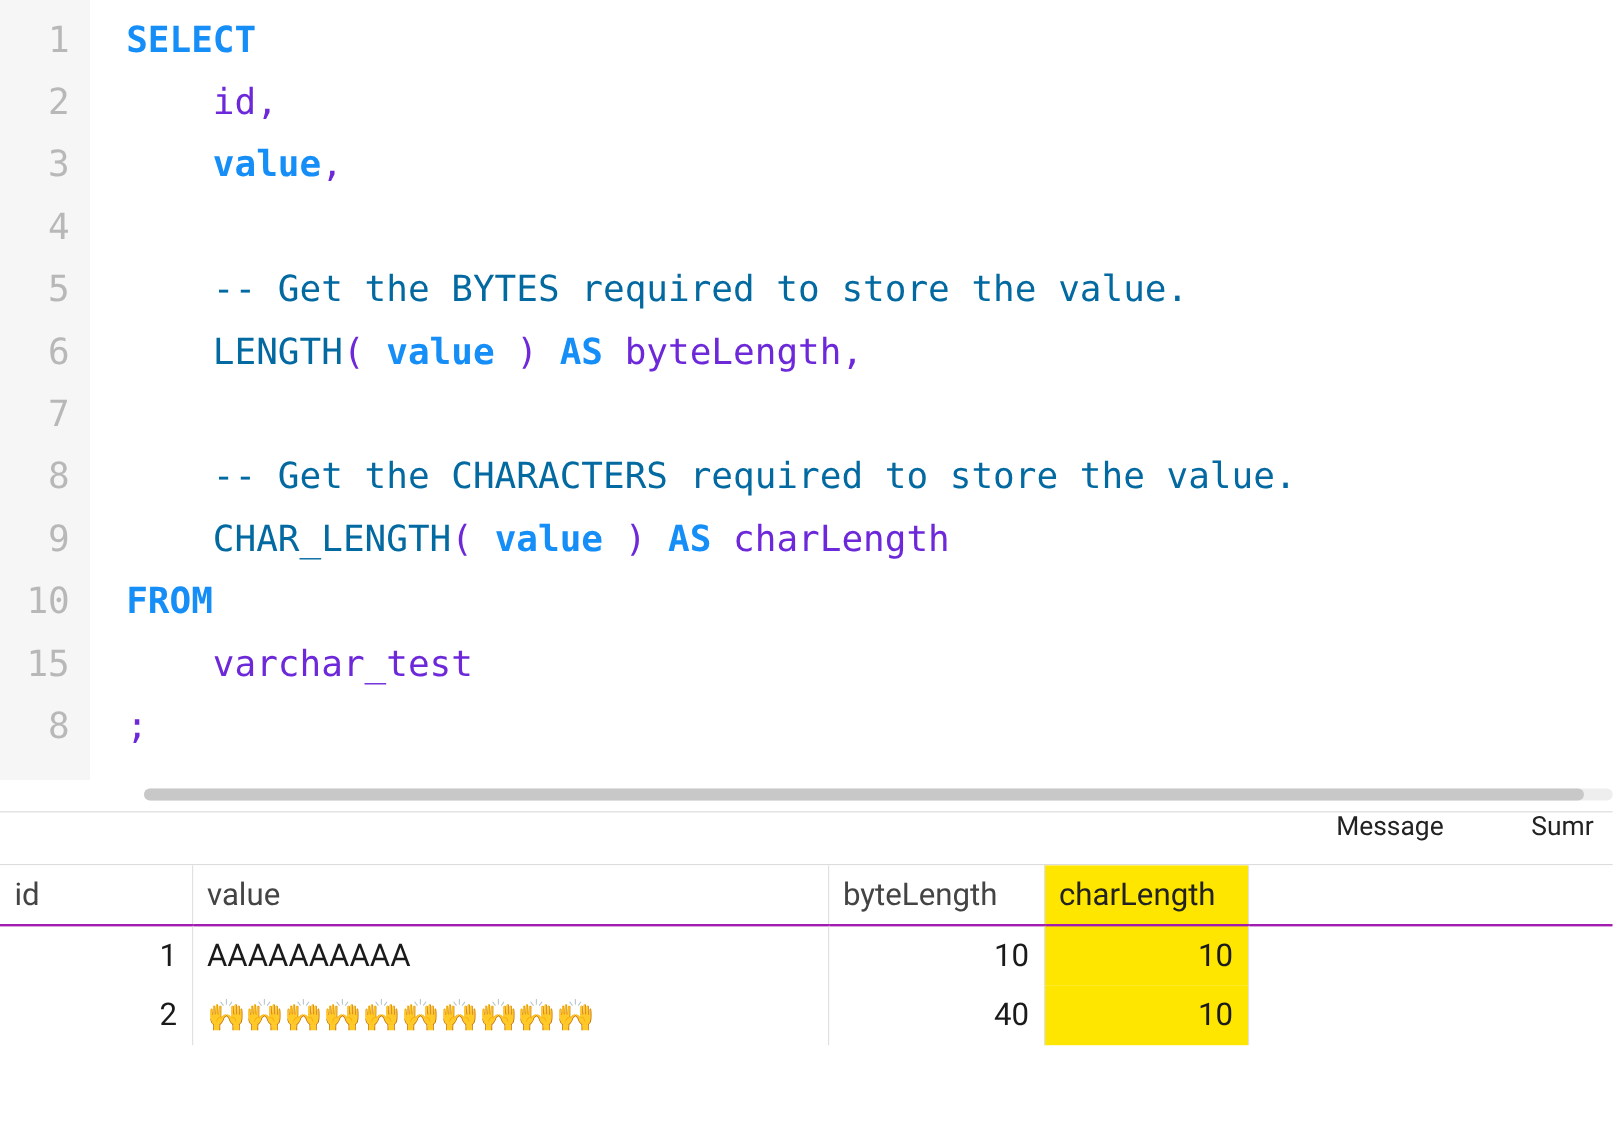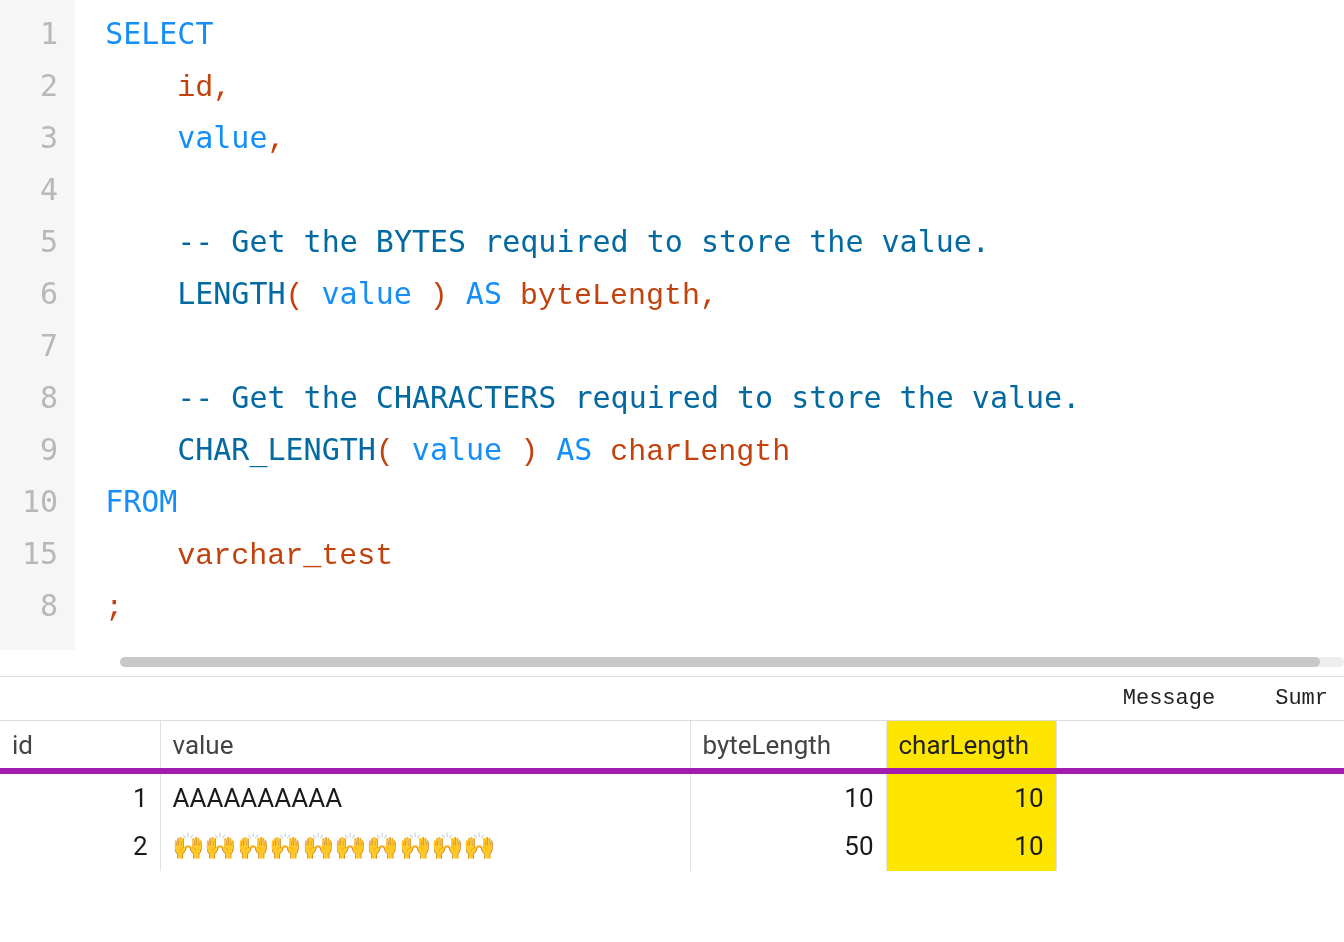--- a/index.html
+++ b/index.html
@@ -6,45 +6,45 @@
   html, body { margin:0; padding:0; height:100%; font-family: -apple-system, BlinkMacSystemFont, "Segoe UI", Roboto, sans-serif; background:#fff; color:#222; }
   .app { width:1344px; height:942px; display:flex; flex-direction:column; overflow:hidden; }
 
   
   .editor { flex:0 0 auto; display:flex; flex-direction:column; height:670px; }
   .code-lines { flex:1; display:flex; flex-direction:row; overflow:hidden; }
   .gutter { background:#f6f6f6; color:#b8b8b8; font-family: "SFMono-Regular", "Menlo", "Consolas", "DejaVu Sans Mono", monospace; font-size:30px; line-height:52px; text-align:right; padding:8px 16px 8px 22px; user-select:none; border-right:1px solid #f6f6f6; }
   .gutter div { height:52px; }
   .code { flex:1; font-family: "SFMono-Regular", "Menlo", "Consolas", "DejaVu Sans Mono", monospace; font-size:30px; line-height:52px; padding:8px 0 8px 30px; white-space:pre; overflow-x:hidden; color:#4a4a4a; }
   .code .line { height:52px; }
-  .tok-kw { color:#168ef7; font-weight:400;margin-top:19px; }
+  .tok-kw { color:#168ef7; font-weight:700;margin-top:19px; }
   .tok-fn { color:#0369a1; }
   .tok-cm { color:#0369a1; }
-  .tok-id { color:#c2410c;font-family:Liberation Mono, monospace; }
+  .tok-id { color:#6d28d9; }
 
   
   .hscroll { height:16px; margin:4px 0 0 120px; background:#fff; position:relative; }
   .hscroll-track { position:absolute; left:0; right:0; top:3px; height:10px; background:#eeeeee; border-radius:5px; }
   .hscroll-thumb { position:absolute; top:0; height:10px; background:#c8c8c8; border-radius:5px; left:0; width:98%; }
 
   
   .divider { border-top:1px solid #dcdcdc; margin-top:6px; }
-  .tabbar { display:flex; justify-content:flex-end; gap:28px; height:44px; align-items:center; padding:0 10px 0 0; font-size:22px; color:#222; border-bottom:1px solid #dcdcdc;font-family:Liberation Mono, monospace; }
+  .tabbar { display:flex; justify-content:flex-end; gap:41px; height:44px; padding:0 10px 0 0; font-size:22px; color:#222; border-bottom:1px solid #dcdcdc; }
   .tabbar .tab { padding:0 6px; cursor:pointer; }
   .tabbar .partial { letter-spacing:0;margin-left:20px; }
 
   
   .results { flex:1; overflow:hidden; }
   table.results-tbl { border-collapse:collapse; width:100%; table-layout:fixed; }
   .results-tbl th, .results-tbl td { font-size:26px; border-right:1px solid #e1e1e1; height:50px; padding:0 12px; }
-  .results-tbl th { font-weight:400; text-align:left; color:#444; background:#fff; border-bottom:6px solid #a21caf; }
+  .results-tbl th { font-weight:400; text-align:left; color:#444; background:#fff; border-bottom:2px solid #a21caf; }
   .results-tbl td { border-bottom:none; color:#1a1a1a; }
   .col-id   { width:160px; text-align:right; }
   .col-val  { width:530px; text-align:left; }
-  .col-blen { width:196px; text-align:right; }
+  .col-blen { width:180px; text-align:right; }
   .col-clen { width:170px; text-align:right; }
   .col-pad  { border-right:none !important; }
   th.hl, td.hl { background:#ffe600; }
   th.hl { color:#222; }
 </style>
 </head>
 <body>
 
 <div class="app">
 
@@ -102,21 +102,21 @@
           <tr>
             <td class="col-id">1</td>
             <td class="col-val emoji">AAAAAAAAAA</td>
             <td class="col-blen">10</td>
             <td class="col-clen hl">10</td>
             <td class="col-pad"></td>
           </tr>
           <tr>
             <td class="col-id">2</td>
             <td class="col-val emoji">🙌🙌🙌🙌🙌🙌🙌🙌🙌🙌</td>
-            <td class="col-blen">50</td>
+            <td class="col-blen">40</td>
             <td class="col-clen hl">10</td>
             <td class="col-pad"></td>
           </tr>
         </tbody>
     </table>
   </div>
 
 </div>
 
 </body></html>

